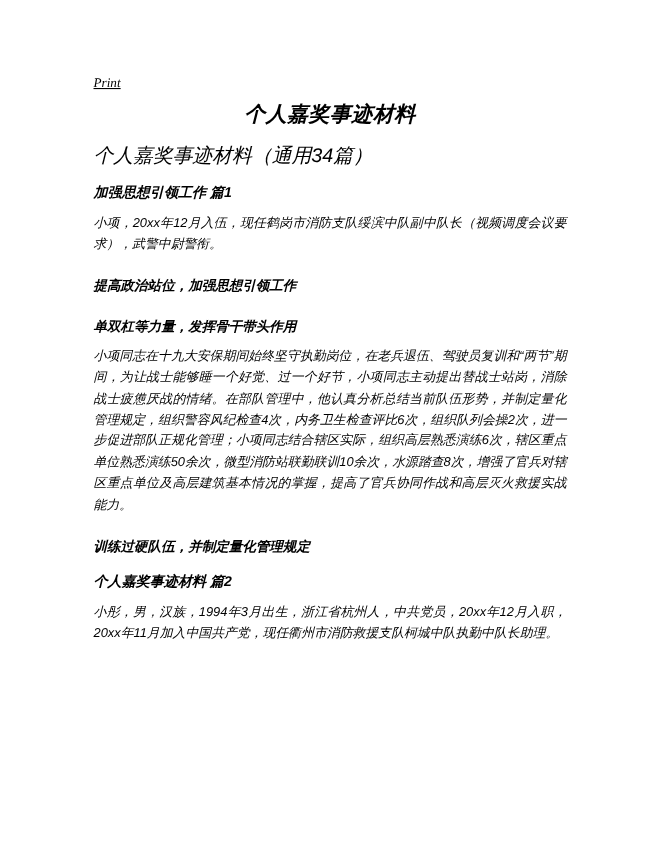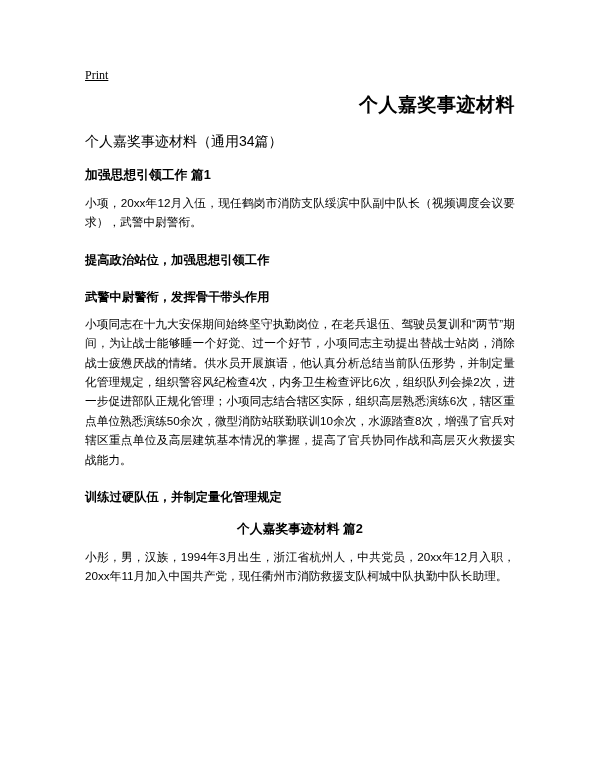--- a/index.html
+++ b/index.html
@@ -13,48 +13,49 @@
     font-family: "Liberation Serif", serif;
     color: #000000;
     overflow: hidden;
   }
   .page {
     position: relative;
     width: 600px;
     height: 776px;
     box-sizing: border-box;
     padding: 0;
+    font-style: italic;
   }
   .print-link {
     position: absolute;
     left: 85px;
     top: 68px;
     font-family: "Liberation Serif", serif;
     font-size: 12px;
     color: #000000;
     line-height: 14px;
   }
   .content {
     position: absolute;
     left: 85px;
     top: 92px;
     width: 430px;
   }
   h1.doc-title {
     font-family: "Liberation Sans", sans-serif;
     font-size: 19px;
     font-weight: bold;
-    text-align: right;
+    text-align: center;
     margin: 0 0 14px 0;
     line-height: 26px;
     letter-spacing: 0.5px;
   }
   p.subtitle {
     font-family: "Liberation Sans", sans-serif;
-    font-size: 14px;
+    font-size: 18px;
     margin: 0 0 16px 0;
     line-height: 18px;
   }
   h2.sec-title {
     font-family: "Liberation Sans", sans-serif;
     font-size: 12.8px;
     font-weight: bold;
     margin: 0 0 9px 0;
     line-height: 18px;
   }
@@ -95,28 +96,28 @@
 
     <div class="blk">
       <h2 class="sec-title">加强思想引领工作 篇1</h2>
       <p class="para">小项，20xx年12月入伍，现任鹤岗市消防支队绥滨中队副中队长（视频调度会议要求），武警中尉警衔。</p>
 
       <div>
         <h3 class="sub-title">提高政治站位，加强思想引领工作</h3>
       </div>
 
       <div>
-        <h3 class="sub-title">武警中尉警衔，发挥骨干带头作用</h3>
-        <p class="para">小项同志在十九大安保期间始终坚守执勤岗位，在老兵退伍、驾驶员复训和“两节”期间，为让战士能够睡一个好觉、过一个好节，小项同志主动提出替战士站岗，消除战士疲憊厌战的情绪。供水员开展旗语，他认真分析总结当前队伍形势，并制定量化管理规定，组织警容风纪检查4次，内务卫生检查评比6次，组织队列会操2次，进一步促进部队正规化管理；小项同志结合辖区实际，组织高层熟悉演练6次，辖区重点单位熟悉演练50余次，微型消防站联勤联训10余次，水源踏查8次，增强了官兵对辖区重点单位及高层建筑基本情况的掌握，提高了官兵协同作战和高层灭火救援实战能力。</p>
+        <h3 class="sub-title">单双杠等力量，发挥骨干带头作用</h3>
+        <p class="para">小项同志在十九大安保期间始终坚守执勤岗位，在老兵退伍、驾驶员复训和“两节”期间，为让战士能够睡一个好觉、过一个好节，小项同志主动提出替战士站岗，消除战士疲憊厌战的情绪。在部队管理中，他认真分析总结当前队伍形势，并制定量化管理规定，组织警容风纪检查4次，内务卫生检查评比6次，组织队列会操2次，进一步促进部队正规化管理；小项同志结合辖区实际，组织高层熟悉演练6次，辖区重点单位熟悉演练50余次，微型消防站联勤联训10余次，水源踏查8次，增强了官兵对辖区重点单位及高层建筑基本情况的掌握，提高了官兵协同作战和高层灭火救援实战能力。</p>
       </div>
 
       <div>
         <h3 class="sub-title">训练过硬队伍，并制定量化管理规定</h3>
       </div>
     </div>
 
     <div class="blk">
-      <h2 class="sec-title" style="margin-top:14px;text-align:center;">个人嘉奖事迹材料 篇2</h2>
+      <h2 class="sec-title" style="margin-top:14px;">个人嘉奖事迹材料 篇2</h2>
       <p class="para">小彤，男，汉族，1994年3月出生，浙江省杭州人，中共党员，20xx年12月入职，20xx年11月加入中国共产党，现任衢州市消防救援支队柯城中队执勤中队长助理。</p>
     </div>
 
   </div>
 </div>
 
 </body></html>

